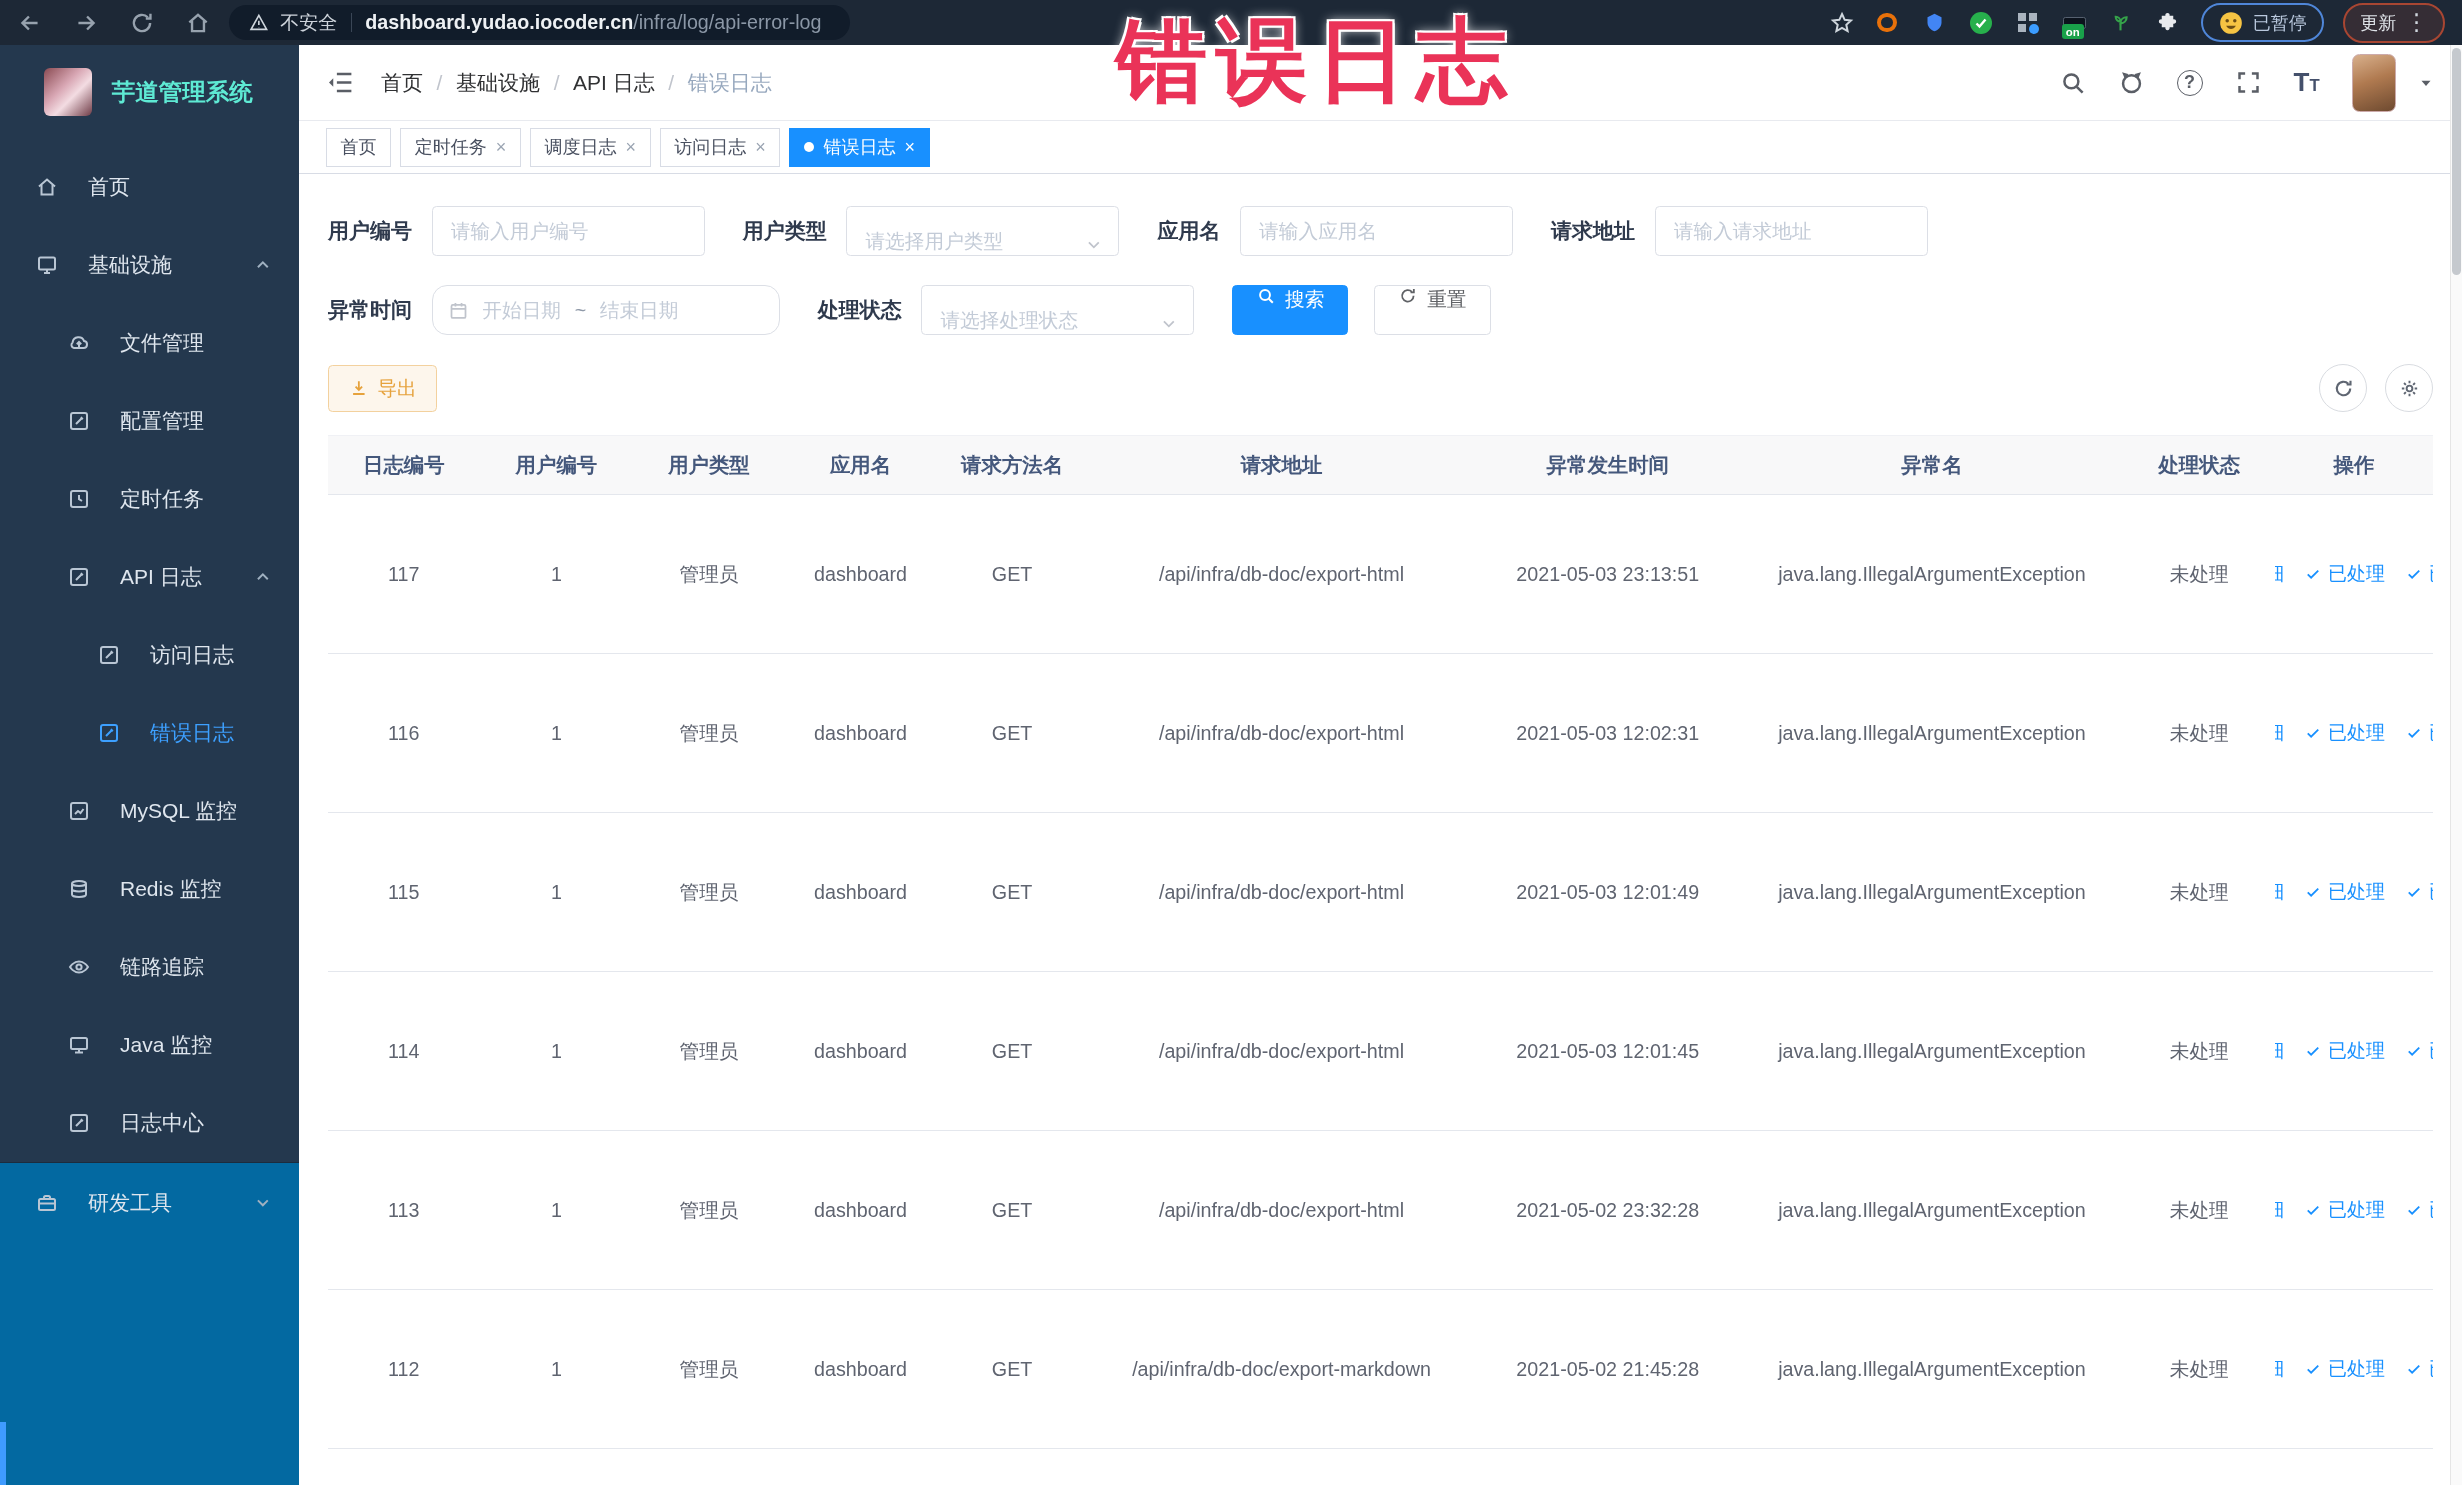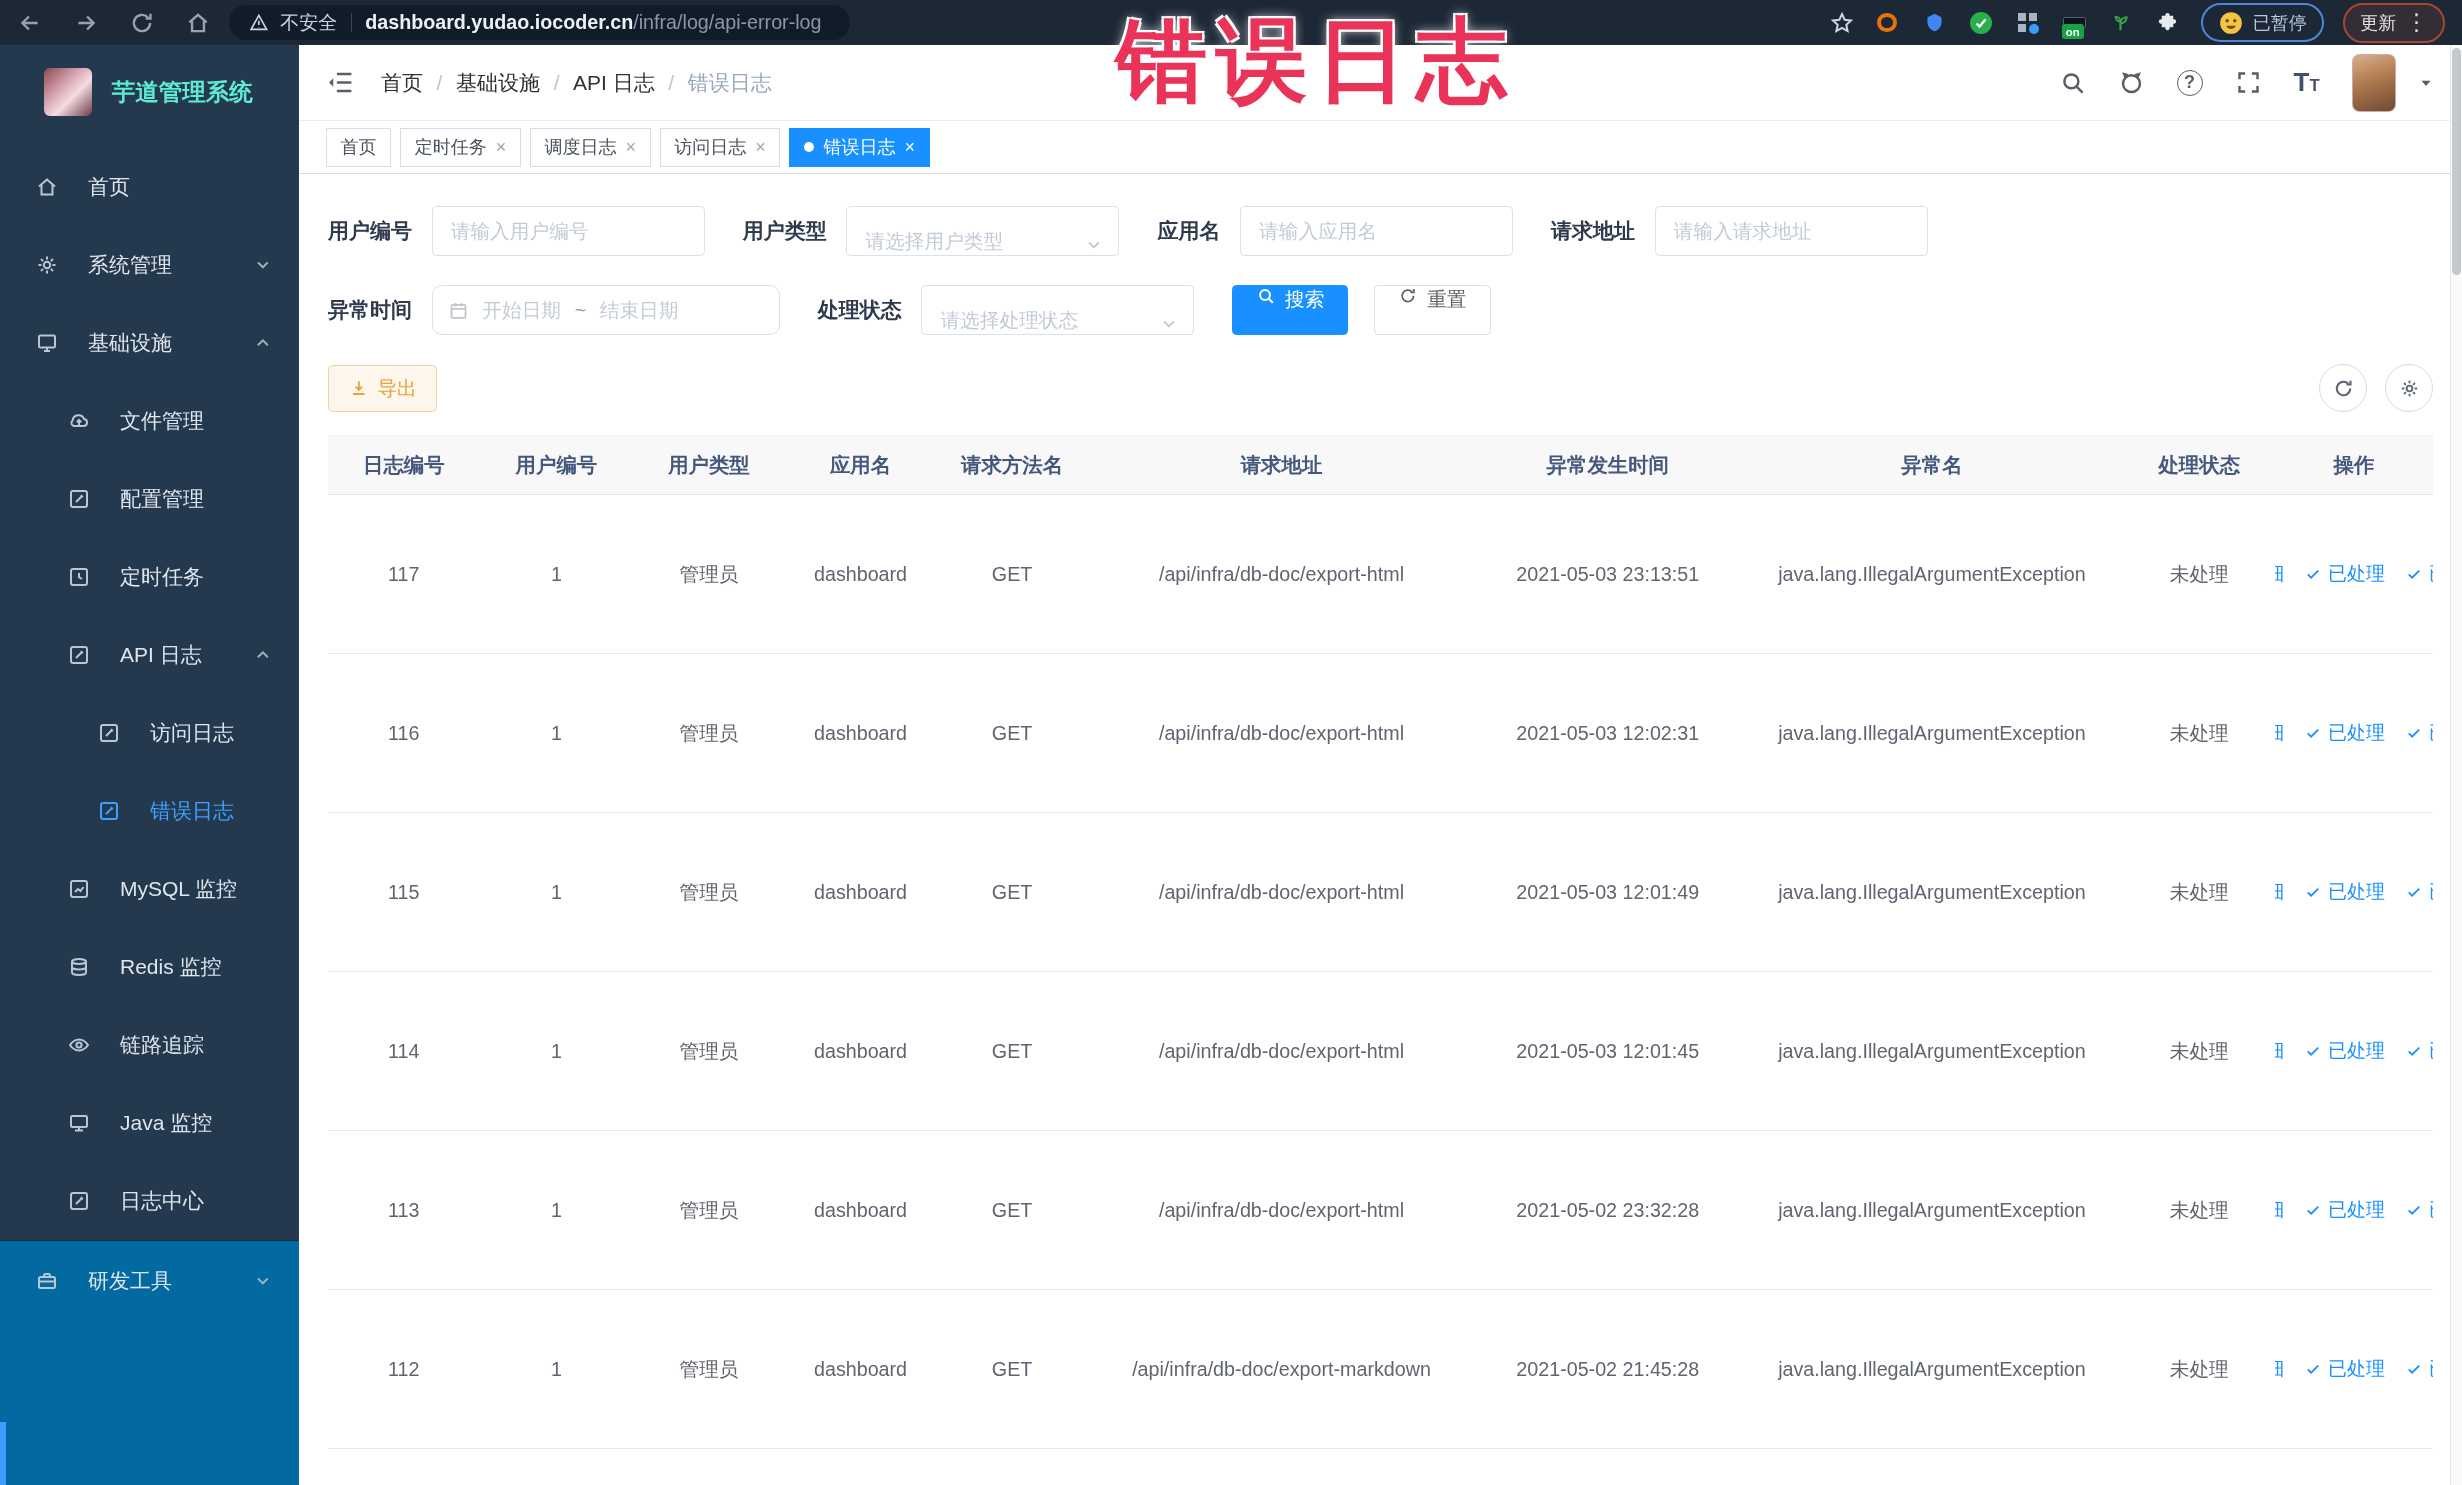--- a/index.html
+++ b/index.html
@@ -77,21 +77,21 @@
   .content { flex:1; background:#fff; padding:32px 29px 0 29px; position:relative; overflow:hidden; }
 
   
   .frow { display:flex; align-items:center; margin-bottom:29px; }
   .flabel { font-size:21px; font-weight:700; color:#2f3a4d; margin-right:19.7px; white-space:nowrap; }
   .fgroup { display:flex; align-items:center; margin-right:38px; }
   .finput { height:50px; width:273px; border:0.8px solid #dcdfe6; border-radius:4.5px; padding:0 18px; font-size:19.7px; color:#606266; outline:none; font-family:inherit; background:#fff; }
   .finput::placeholder { color:#c3cbd7; }
   .fselect { height:50px; width:273px; border:0.8px solid #dcdfe6; border-radius:4.5px; padding:0 15px 0 18px; font-size:19.7px; color:#c3cbd7; background:#fff; display:flex; align-items:flex-end; justify-content:space-between; cursor:pointer; }
   .fselect .chev { width:19.7px; height:19.7px; color:#c0c4cc; }
-  .fdate { height:50px; width:348px; border:0.8px solid #dcdfe6; border-radius:10px; padding:0 15px; font-size:19.7px; color:#c3cbd7; background:#fff; display:flex; align-items:center; gap:13.6px; cursor:text; }
+  .fdate { height:50px; width:348px; border:0.8px solid #dcdfe6; border-radius:15px; padding:0 15px; font-size:19.7px; color:#c3cbd7; background:#fff; display:flex; align-items:center; gap:13.6px; cursor:text; }
   .fdate .cal { width:21px; height:21px; color:#c0c4cc; flex:none; }
   .fdate .dsep { color:#8f99a8; }
   .btn { height:50px; border-radius:4.5px; font-size:19.7px; display:flex; gap:9px; padding:0 23px; cursor:pointer; border:0.8px solid transparent; font-family:inherit; }
   .btn-search { background:#1890ff; color:#fff; border-color:#1890ff; margin-right:26px; }
   .btn-reset { background:#fff; color:#606266; border-color:#dcdfe6; }
   .bicon20 { width:19.7px; height:19.7px; }
 
   
   .toolbar-row { display:flex; align-items:center; margin:4.5px 0 23px; }
   .btn-export { height:47px; padding:0 19.7px; border:0.8px solid #f3d19e; background:#fdf6ec; color:#e6a23c; border-radius:4.5px; font-size:19.7px; display:flex; align-items:center; gap:9px; cursor:pointer; }
@@ -216,30 +216,20 @@
     <nav class="menu">
       <div class="mi">
         <svg class="micon" viewBox="0 0 24 24" fill="none" stroke="currentColor" stroke-width="2">
             <path d="M4 11.5 12 4.5l8 7"></path>
             <path d="M6.5 10v9.5h11V10"></path>
           </svg>
         <span>首页</span>
       </div>
       <div class="mi">
         <svg class="micon" viewBox="0 0 24 24" fill="none" stroke="currentColor" stroke-width="2">
-            <circle cx="12" cy="12" r="3.2"></circle>
-            <path d="M12 3.5v3M12 17.5v3M3.5 12h3M17.5 12h3M6 6l2.1 2.1M15.9 15.9 18 18M18 6l-2.1 2.1M8.1 15.9 6 18"></path>
-          </svg>
-        <span>系统管理</span>
-        <svg class="chev" viewBox="0 0 24 24" fill="none" stroke="currentColor" stroke-width="2.4">
-            <path d="m6 9 6 6 6-6"></path>
-          </svg>
-      </div>
-      <div class="mi">
-        <svg class="micon" viewBox="0 0 24 24" fill="none" stroke="currentColor" stroke-width="2">
             <rect x="4" y="4.5" width="16" height="12" rx="1.5"></rect>
             <path d="M9 20h6M12 16.5V20"></path>
           </svg>
         <span>基础设施</span>
         <svg class="chev" viewBox="0 0 24 24" fill="none" stroke="currentColor" stroke-width="2.4">
             <path d="m6 15 6-6 6 6"></path>
           </svg>
       </div>
       <div class="mi sub1">
         <svg class="micon" viewBox="0 0 24 24" fill="none" stroke="currentColor" stroke-width="2">

